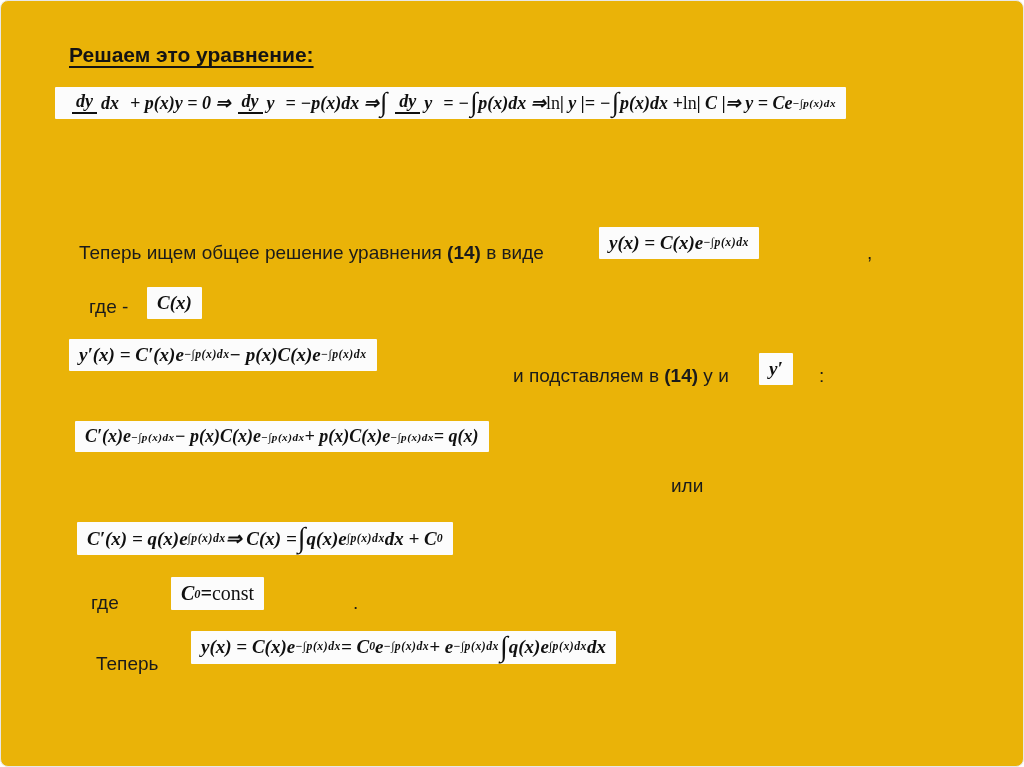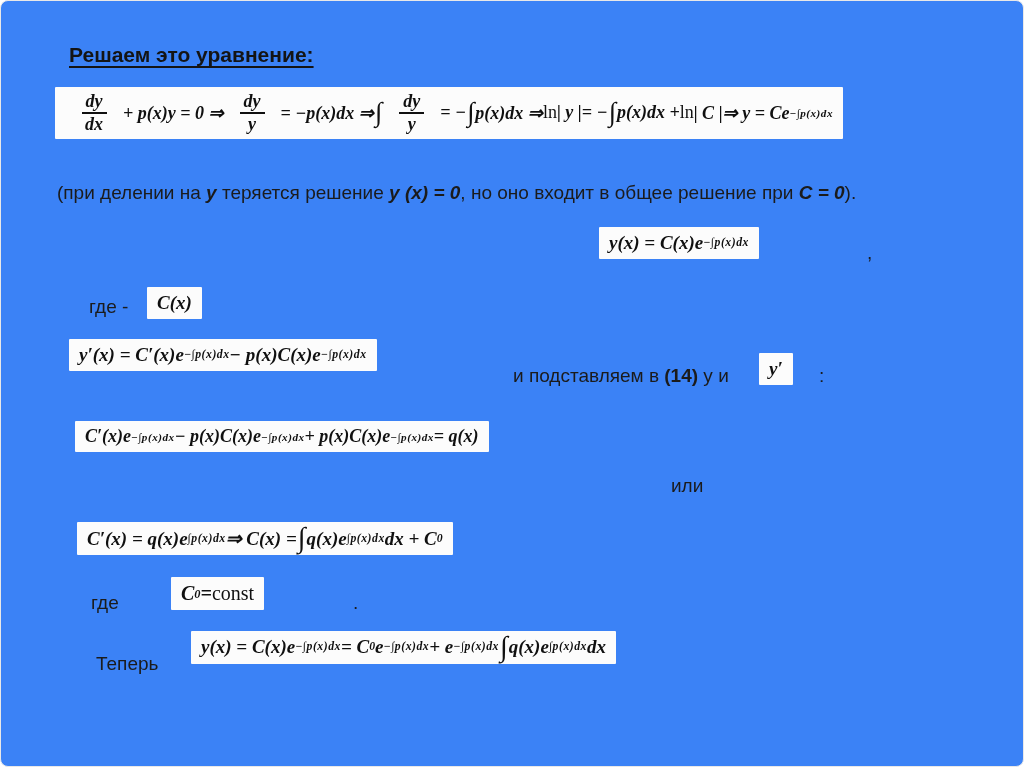--- a/index.html
+++ b/index.html
@@ -1,20 +1,20 @@
 <!DOCTYPE html>
 <html><head>
 <meta charset="utf-8">
 <style>
   html, body { margin: 0; padding: 0; background: #ffffff; }
   .slide {
     position: relative;
     width: 1024px; height: 767px;
     box-sizing: border-box;
-    background: #3b82f6;
+    background: #eab308;
     border: 1px solid #e8e8e8;
     border-radius: 8px;
     overflow: hidden;
     font-family: "Liberation Sans", sans-serif;
     color: #1a1a1a;
   }
   .abs { position: absolute; white-space: nowrap; }
   .title {
     font-size: 21px; font-weight: bold;
     text-decoration: underline;
@@ -36,22 +36,22 @@
   }
   .fimg sup { font-size: 0.62em; line-height: 0; vertical-align: 0.55em; letter-spacing: 0.5px; }
   .fimg sub { font-size: 0.62em; line-height: 0; vertical-align: -0.25em; }
   .fimg .up { font-style: normal; font-weight: normal; text-align: center; }
   .fimg .int {
     font-style: normal; font-weight: normal;
     font-size: 1.5em; line-height: 0.8;
     vertical-align: -0.12em; margin: 0 1px;
   }
   .fimg .frac {
-    display: inline-flex; flex-direction: column; align-items: center;
-    vertical-align: middle; margin: 0 16px; line-height: 1.05; text-align: center;
+    display: inline-flex; flex-direction: row; align-items: center;
+    vertical-align: middle; margin: 0 7px; line-height: 1.05; text-align: center;
   }
   .fimg .frac .num { border-bottom: 2px solid #101010; padding: 0 4px 1px 4px; }
   .fimg .frac .den { padding: 1px 4px 0 4px; }
 </style>
 </head>
 <body>
 
 <div class="slide">
 
   <div class="abs title" style="left:68px; top:42px;">Решаем это уравнение:</div>
@@ -60,22 +60,22 @@
         <span class="num">dy</span>
         <span class="den">dx</span>
       </span> + p(x)y = 0 ⇒ <span class="frac">
         <span class="num">dy</span>
         <span class="den">y</span>
       </span> = −p(x)dx ⇒ <span class="int">∫</span><span class="frac">
         <span class="num">dy</span>
         <span class="den">y</span>
       </span> = −<span class="int">∫</span>p(x)dx ⇒ <span class="up">ln</span> | y |= −<span class="int">∫</span>p(x)dx + <span class="up">ln</span> | C |⇒ y = Ce<sup>−∫p(x)dx</sup></div>
 
-  <div class="abs txt" style="left:56px; top:181px;">(при делении на <b><i>у</i></b> теряется решение <b><i>у (х) = 0</i></b>, но оно входит в общее решение при <b><i>С = 0</i></b>).</div>
 
+  <div class="abs txt" style="left:78px; top:241px;">Теперь ищем общее решение уравнения <b>(14)</b> в виде</div>
   <div class="fimg" style="left:598px; top:226px; font-size:19px;">y(x) = C(x)e<sup>−∫p(x)dx</sup></div>
   <div class="abs txt" style="left:866px; top:241px;">,</div>
 
   <div class="abs txt" style="left:88px; top:295px;">где  -</div>
   <div class="fimg" style="left:146px; top:286px; font-size:19px;text-align:center;">C(x)</div>
 
   <div class="fimg" style="left:68px; top:338px; font-size:19px;font-style:italic;">y′(x) = C′(x)e<sup>−∫p(x)dx</sup> − p(x)C(x)e<sup>−∫p(x)dx</sup></div>
   <div class="abs txt" style="left:512px; top:364px;">и подставляем в <b>(14)</b> у и</div>
   <div class="fimg" style="left:758px; top:352px; font-size:19px;">y′</div>
   <div class="abs txt" style="left:818px; top:364px;">:</div>

